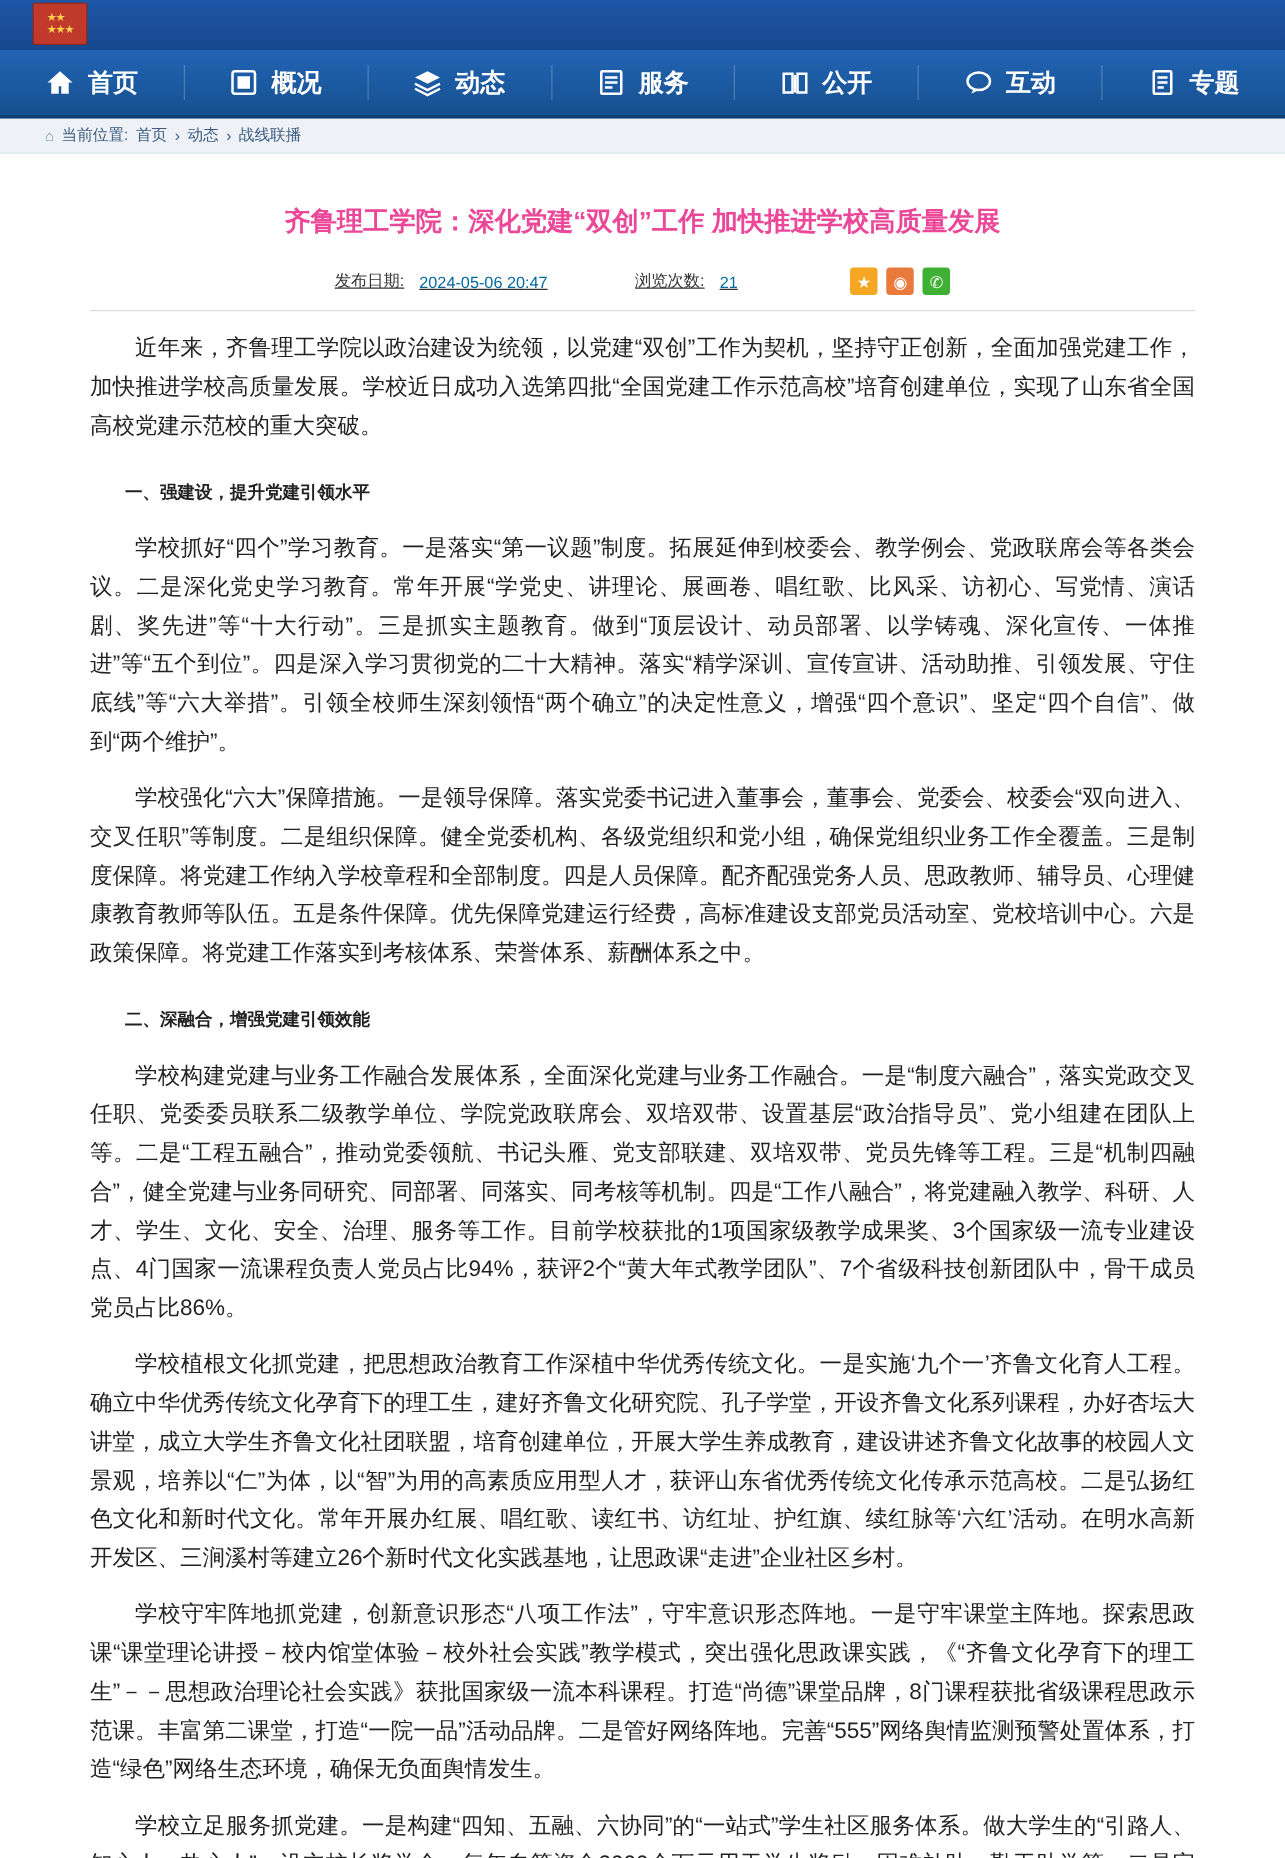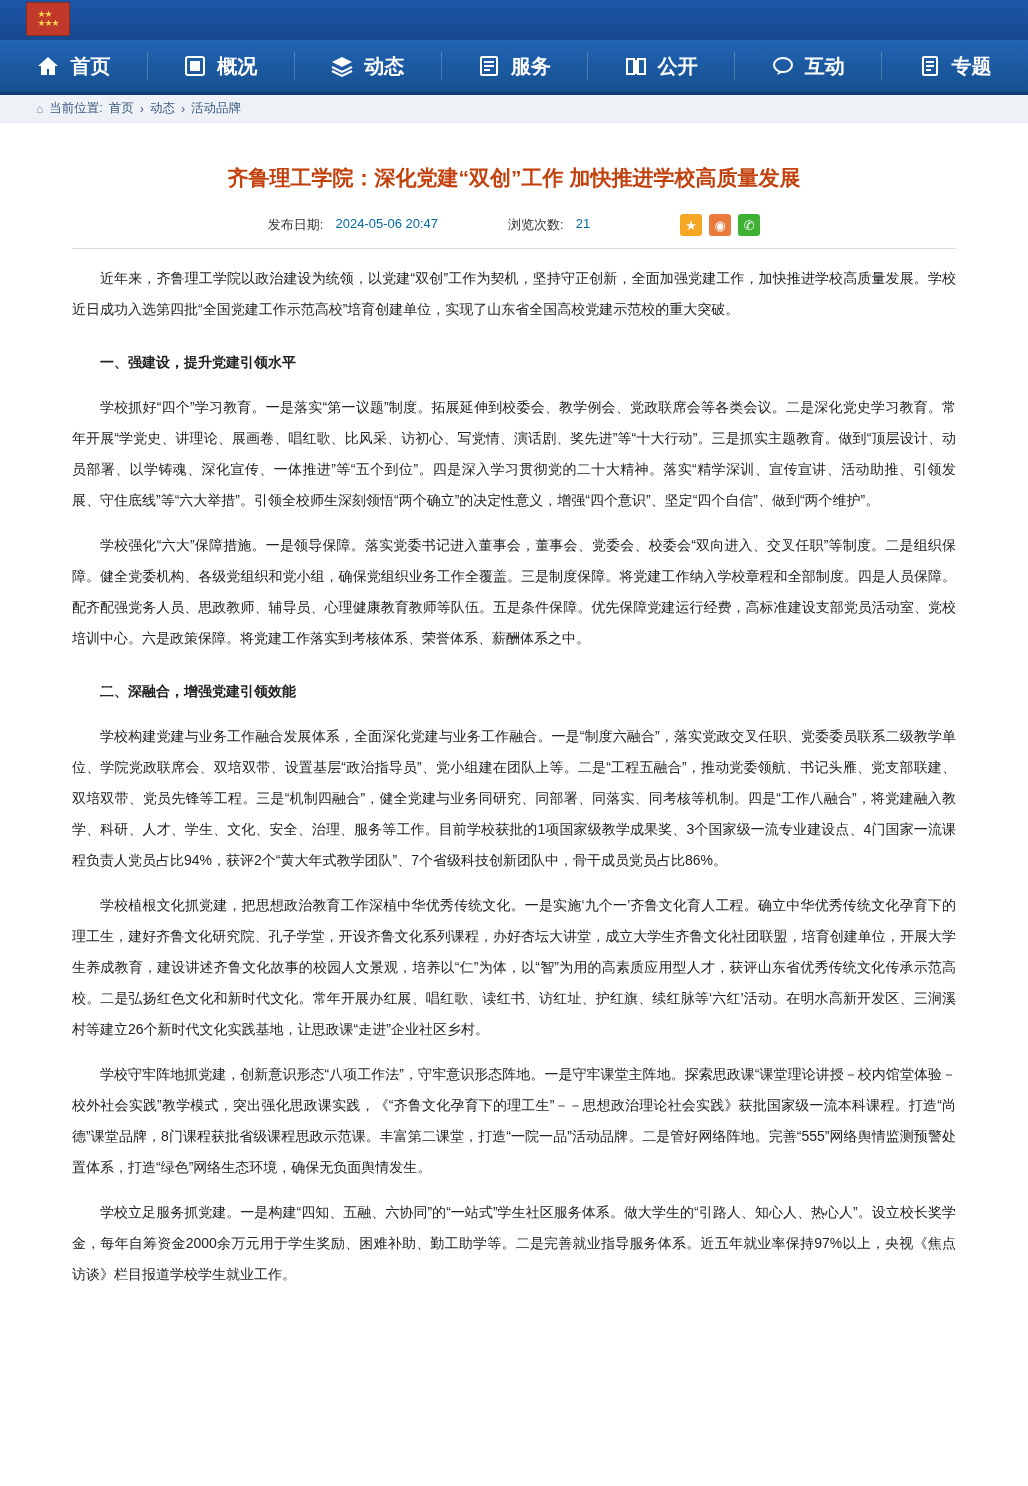--- a/index.html
+++ b/index.html
@@ -90,56 +90,56 @@
   .crumb a { color: #3b5a80; text-decoration: none; }
 
   
   .article {
     padding: 0 72px;
   }
   .title {
     text-align: center;
     font-size: 21px;
     font-weight: bold;
-    color: #c2410c;
+    color: #ec4899;
     padding: 40px 20px 22px 20px;
     line-height: 1.4;
   }
   .meta {
     display: flex;
     align-items: center;
     justify-content: center;
     gap: 0;
     font-size: 13px;
     color: #333;
     padding-bottom: 12px;
     border-bottom: 1px solid #dcdcdc;
     position: relative;
   }
   .meta .m-lab { color: #333; }
   .meta .m-val { color: #0369a1; }
-  .meta-group { display:flex; gap: 12px; }
+  .meta-group { display:flex; align-items:center; gap: 12px; text-decoration: underline; }
   .meta-sep { width: 70px; }
   .share {
     display: flex; gap: 7px; align-items: center;
     margin-left: 90px;
   }
   .share .s {
     width: 22px; height: 22px;
     border-radius: 3px;
     display: flex; align-items: center; justify-content: center;
     font-size: 13px; color: #fff;
     cursor: pointer;
   }
   .s.star { background: #f5a623; }
   .s.eye  { background: #ea7a3c; }
   .s.wx   { background: #3eb135; }
 
   .body p {
-    font-size: 14px;
+    font-size: 18px;
     line-height: 31px;
     color: #222;
     margin: 14px 0;
     text-align: justify;
     text-indent: 2em;
   }
   .body p.sec {
     font-weight: bold;
     font-size: 14px;
     margin-top: 22px;
@@ -223,21 +223,21 @@
     </div>
   </div>
 
   <div class="crumb">
     <span class="home-ico">⌂</span>
     <span>当前位置:</span>
     <a href="#">首页</a>
     <span>›</span>
     <a href="#">动态</a>
     <span>›</span>
-    <a href="#">活动品牌</a>
+    <a href="#">战线联播</a>
   </div>
 
   <div class="article">
     <div class="title">齐鲁理工学院：深化党建“双创”工作 加快推进学校高质量发展</div>
 
     <div class="meta">
       <div class="meta-group">
         <span class="m-lab">发布日期:</span>
         <span class="m-val">2024-05-06 20:47</span>
       </div>

